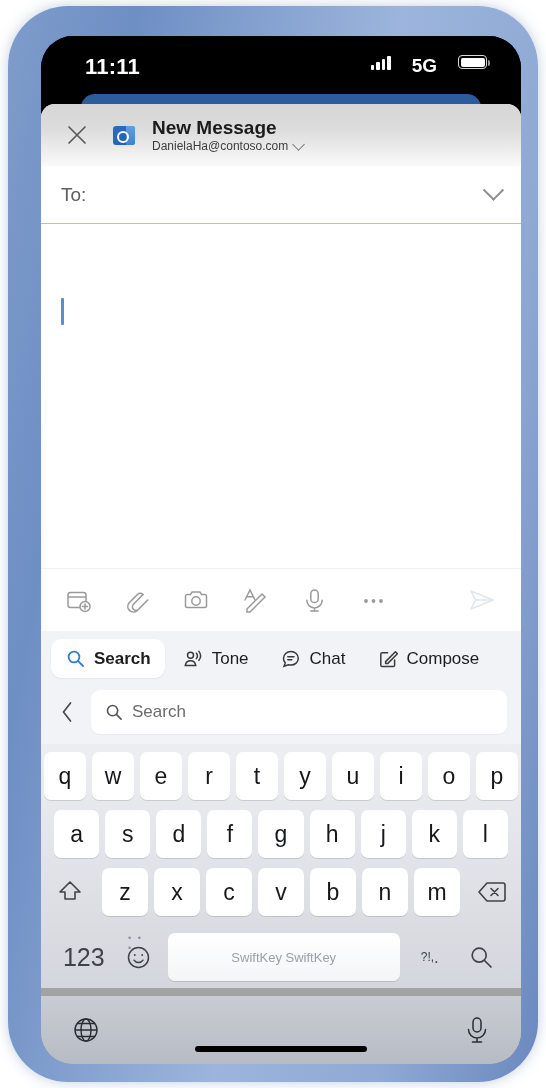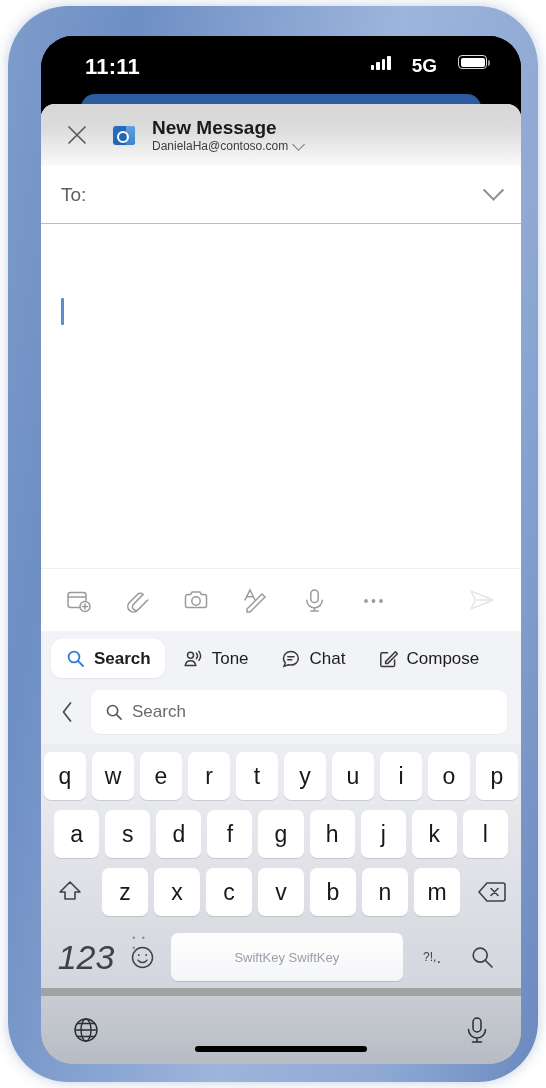--- a/index.html
+++ b/index.html
@@ -188,21 +188,21 @@
   .key.fnkey { background: transparent; box-shadow:none; flex: 0 0 52px; color:#3f4349; }
   .key.wide-space {
     flex: 0 0 232px; font-size: 13px; color:#9aa0a8;
     background: linear-gradient(180deg,#ffffff,#f4f5f7);
   }
   #bottom-row {
     display:flex; align-items:center; padding: 0 14px; height: 62px;
     gap: 8px;
   }
   #bottom-row .b-key { display:flex; align-items:center; justify-content:center; color:#3f4349; }
-  #key-123 { font-size: 34px; width: 56px; font-style: italic; }
+  #key-123 { font-size: 25px; width: 56px; }
   #key-emoji { width: 46px; position:relative; }
   #key-emoji .dots { position:absolute; top:-11px; left:50%; transform:translateX(-50%); letter-spacing:2px; font-size:9px; color:#8c9097;}
   #key-punct { width: 48px; font-size: 13px; line-height: 1; text-align:center; }
   #key-punct .big { display:block; font-size:12px;}
   #key-punct .dot { display:block; font-size:17px; margin-top:1px; }
   #key-search-bottom { width: 48px; }
 
   #system-row {
     position:absolute; left:0; right:0; bottom:0; height: 68px;
     background: linear-gradient(180deg,#c9ccd2,#b7bcc4);

